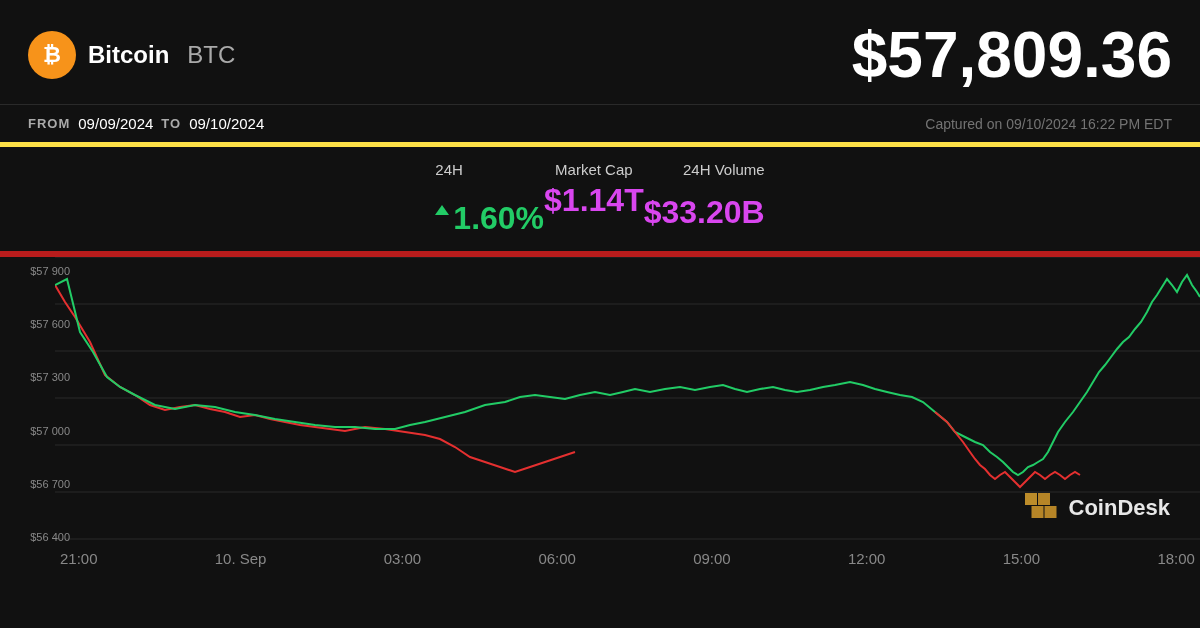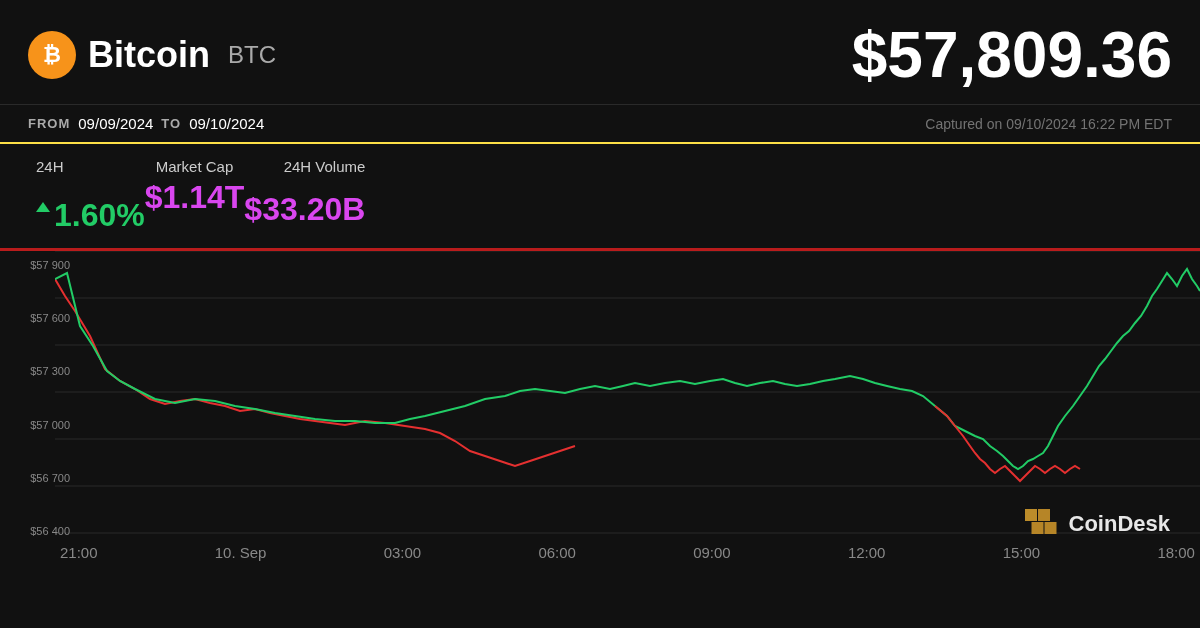--- a/index.html
+++ b/index.html
@@ -21,40 +21,40 @@
     .logo-area {
       display: flex;
       align-items: center;
       gap: 12px;
     }
     .btc-logo {
       width: 48px;
       height: 48px;
     }
     .coin-name {
-      font-size: 36px;
+      font-size: 24px;
       font-weight: 700;
       color: #fff;
     }
     .coin-ticker {
       font-size: 24px;
       font-weight: 400;
       color: #aaa;
       margin-left: 6px;
     }
     .price-main {
       font-size: 64px;
       font-weight: 700;
       color: #fff;
     }
     .date-row {
       display: flex;
       align-items: center;
       padding: 10px 28px;
-      border-bottom: 2px solid #fde047;
+      border-bottom: 5px solid #fde047;
       justify-content: space-between;
     }
     .date-range {
       display: flex;
       align-items: center;
       gap: 8px;
       font-size: 15px;
     }
     .date-label {
       color: #aaa;
@@ -65,24 +65,24 @@
     .date-value {
       color: #fff;
       font-size: 15px;
     }
     .captured-text {
       color: #737373;
       font-size: 14px;
     }
     .stats-row {
       display: flex;
-      justify-content: flex-start;
+      justify-content: center;
       align-items: flex-start;
-      padding: 14px 36px;
-      border-bottom: 3px solid #b91c1c;
+      padding: 14px 28px;
+      border-bottom: 6px solid #b91c1c;
     }
     .stat-block {
       display: flex;
       flex-direction: column;
       gap: 4px;
     }
     .stat-label {
       color: #ccc;
       font-size: 15px;
     }
@@ -131,21 +131,21 @@
       font-size: 11px;
       text-align: right;
       width: 50px;
     }
     .x-label {
       color: #888;
       font-size: 15px;
     }
     .coindesk-watermark {
       position: absolute;
-      bottom: 22px;
+      bottom: 44px;
       right: 30px;
       display: flex;
       align-items: center;
       gap: 6px;
       opacity: 0.9;
     }
     .coindesk-text {
       font-size: 22px;
       font-weight: 700;
       color: #fff;

